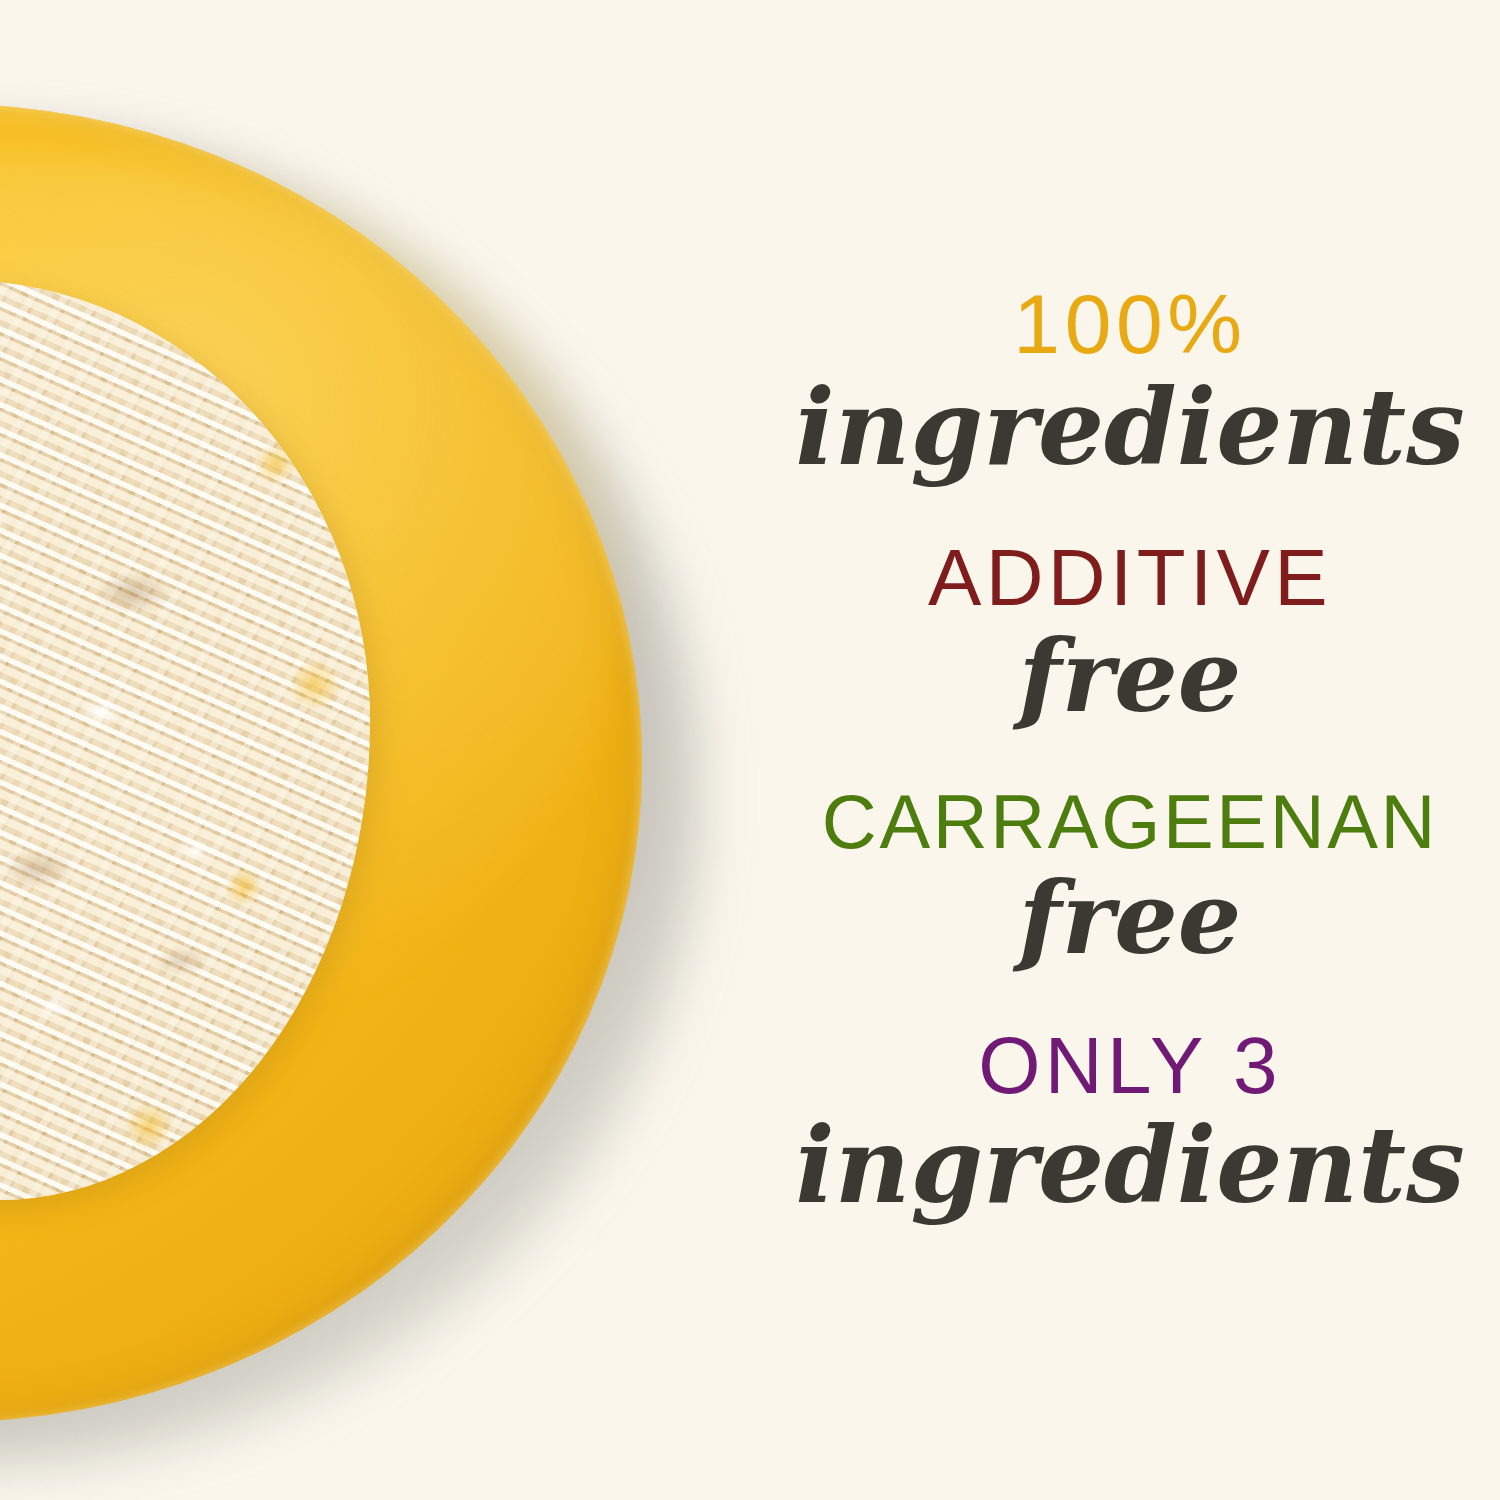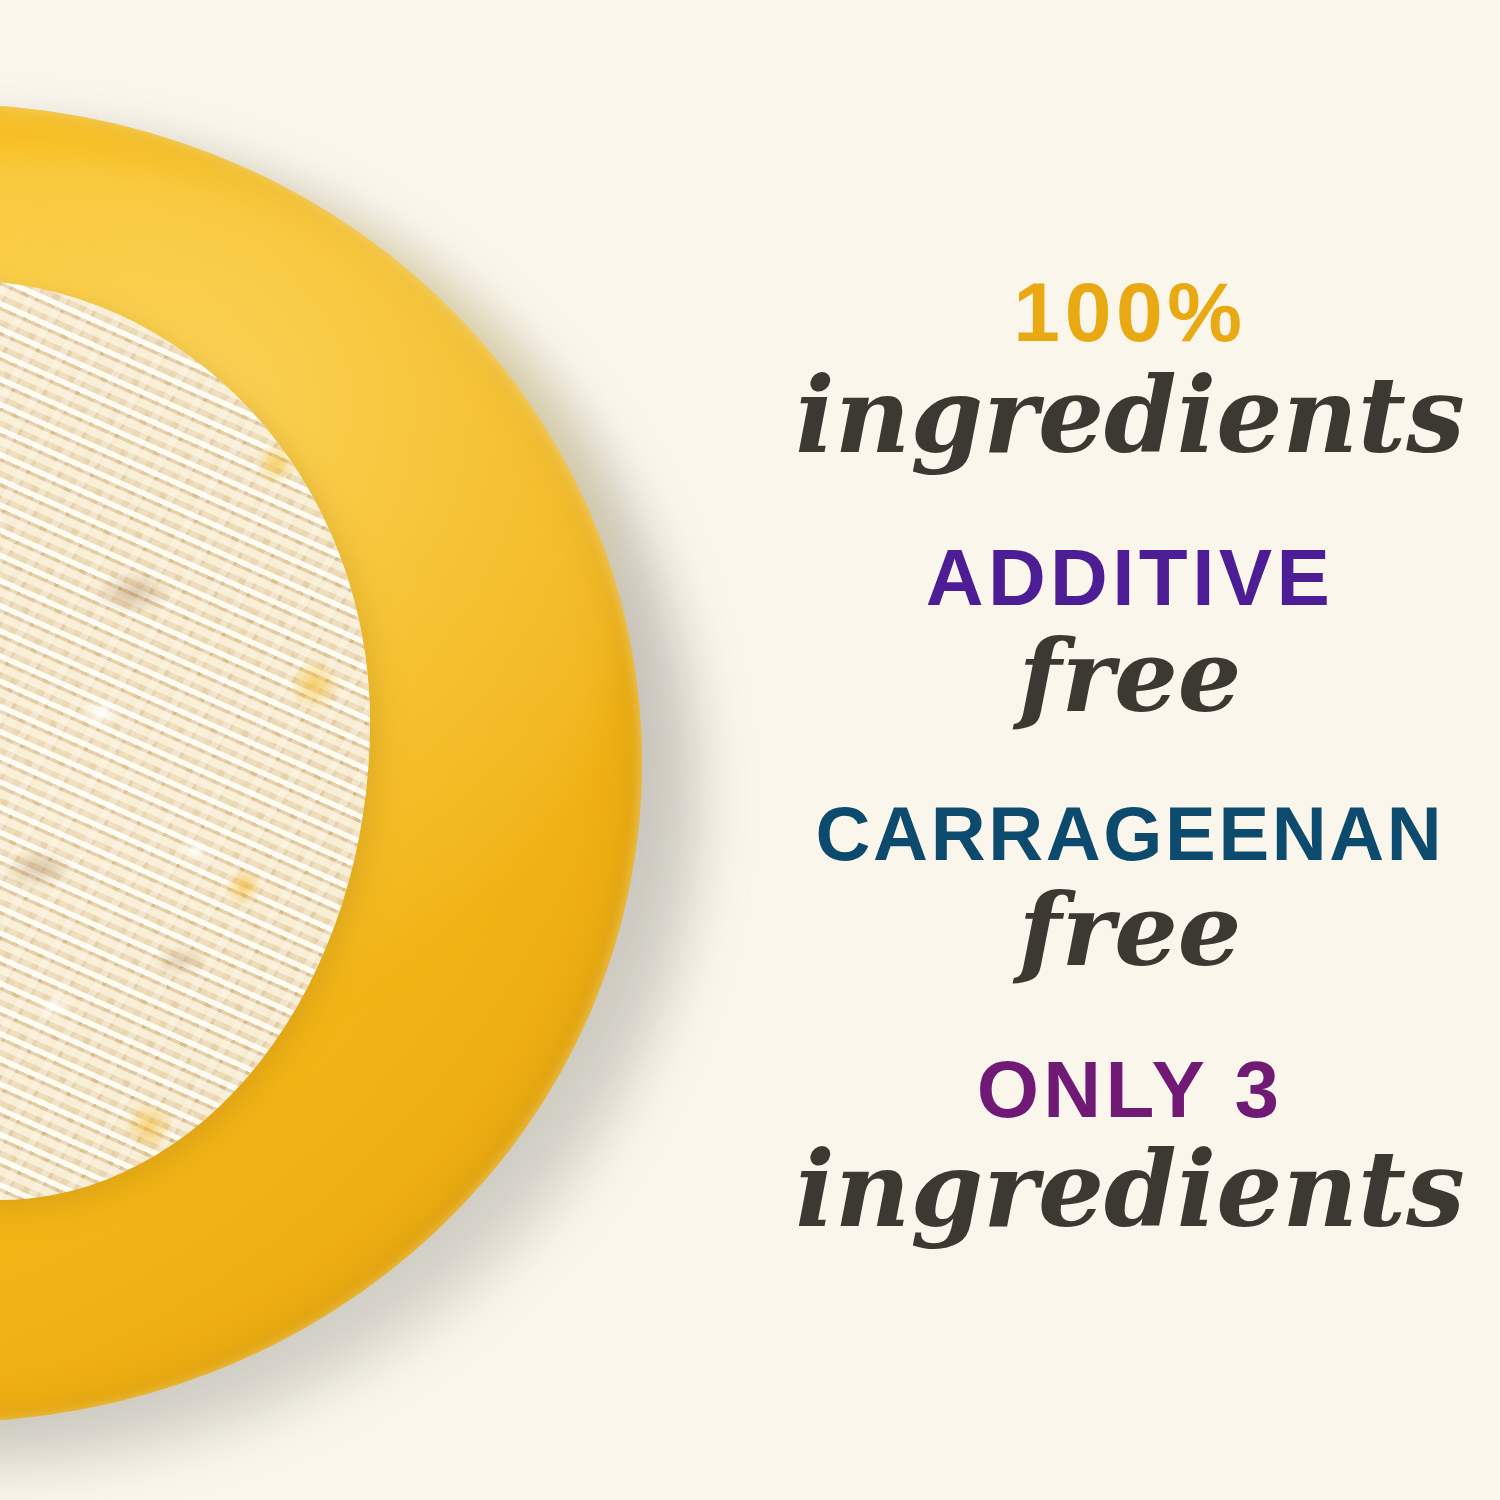--- a/index.html
+++ b/index.html
@@ -183,25 +183,24 @@
     justify-content: center;
     align-items: center;
   }
   .claim {
     width: 100%;
     text-align: center;
   }
   .claim-head {
     color: #E8A913;
     font-family: "Liberation Sans", sans-serif;
-    font-weight: bold;
+    font-weight: normal;
     letter-spacing: 0.055em;
     line-height: 1.0;
     white-space: nowrap;
-    margin-top: 12px;
   }
   .claim-script {
     color: #3B3932;
     font-family: "DejaVu Serif", serif;
     font-style: italic;
     font-weight: bold;
     line-height: 1.0;
     white-space: nowrap;
   }
 
@@ -244,26 +243,26 @@
   <div id="claims">
 
     <div class="claim" id="claim-natural">
       <div class="claim-head" style="color: rgb(232, 169, 19);">
         <span class="l1">100%</span>
       </div>
       <div class="claim-script" style="color: rgb(59, 57, 50);">ingredients</div>
     </div>
 
     <div class="claim" id="claim-additive">
-      <div class="claim-head" style="color: #4c1d95;">ADDITIVE</div>
+      <div class="claim-head" style="color: #7f1d1d;">ADDITIVE</div>
       <div class="claim-script" style="color: rgb(59, 57, 50);">free</div>
     </div>
 
     <div class="claim" id="claim-carrageenan">
-      <div class="claim-head" style="color: #0c4a6e;">CARRAGEENAN</div>
+      <div class="claim-head" style="color: #4d7c0f;">CARRAGEENAN</div>
       <div class="claim-script" style="color: rgb(59, 57, 50);">free</div>
     </div>
 
     <div class="claim" id="claim-only3">
       <div class="claim-head" style="color: #701a75;">ONLY 3</div>
       <div class="claim-script" style="color: rgb(59, 57, 50);">ingredients</div>
     </div>
 
   </div>
 </div>

